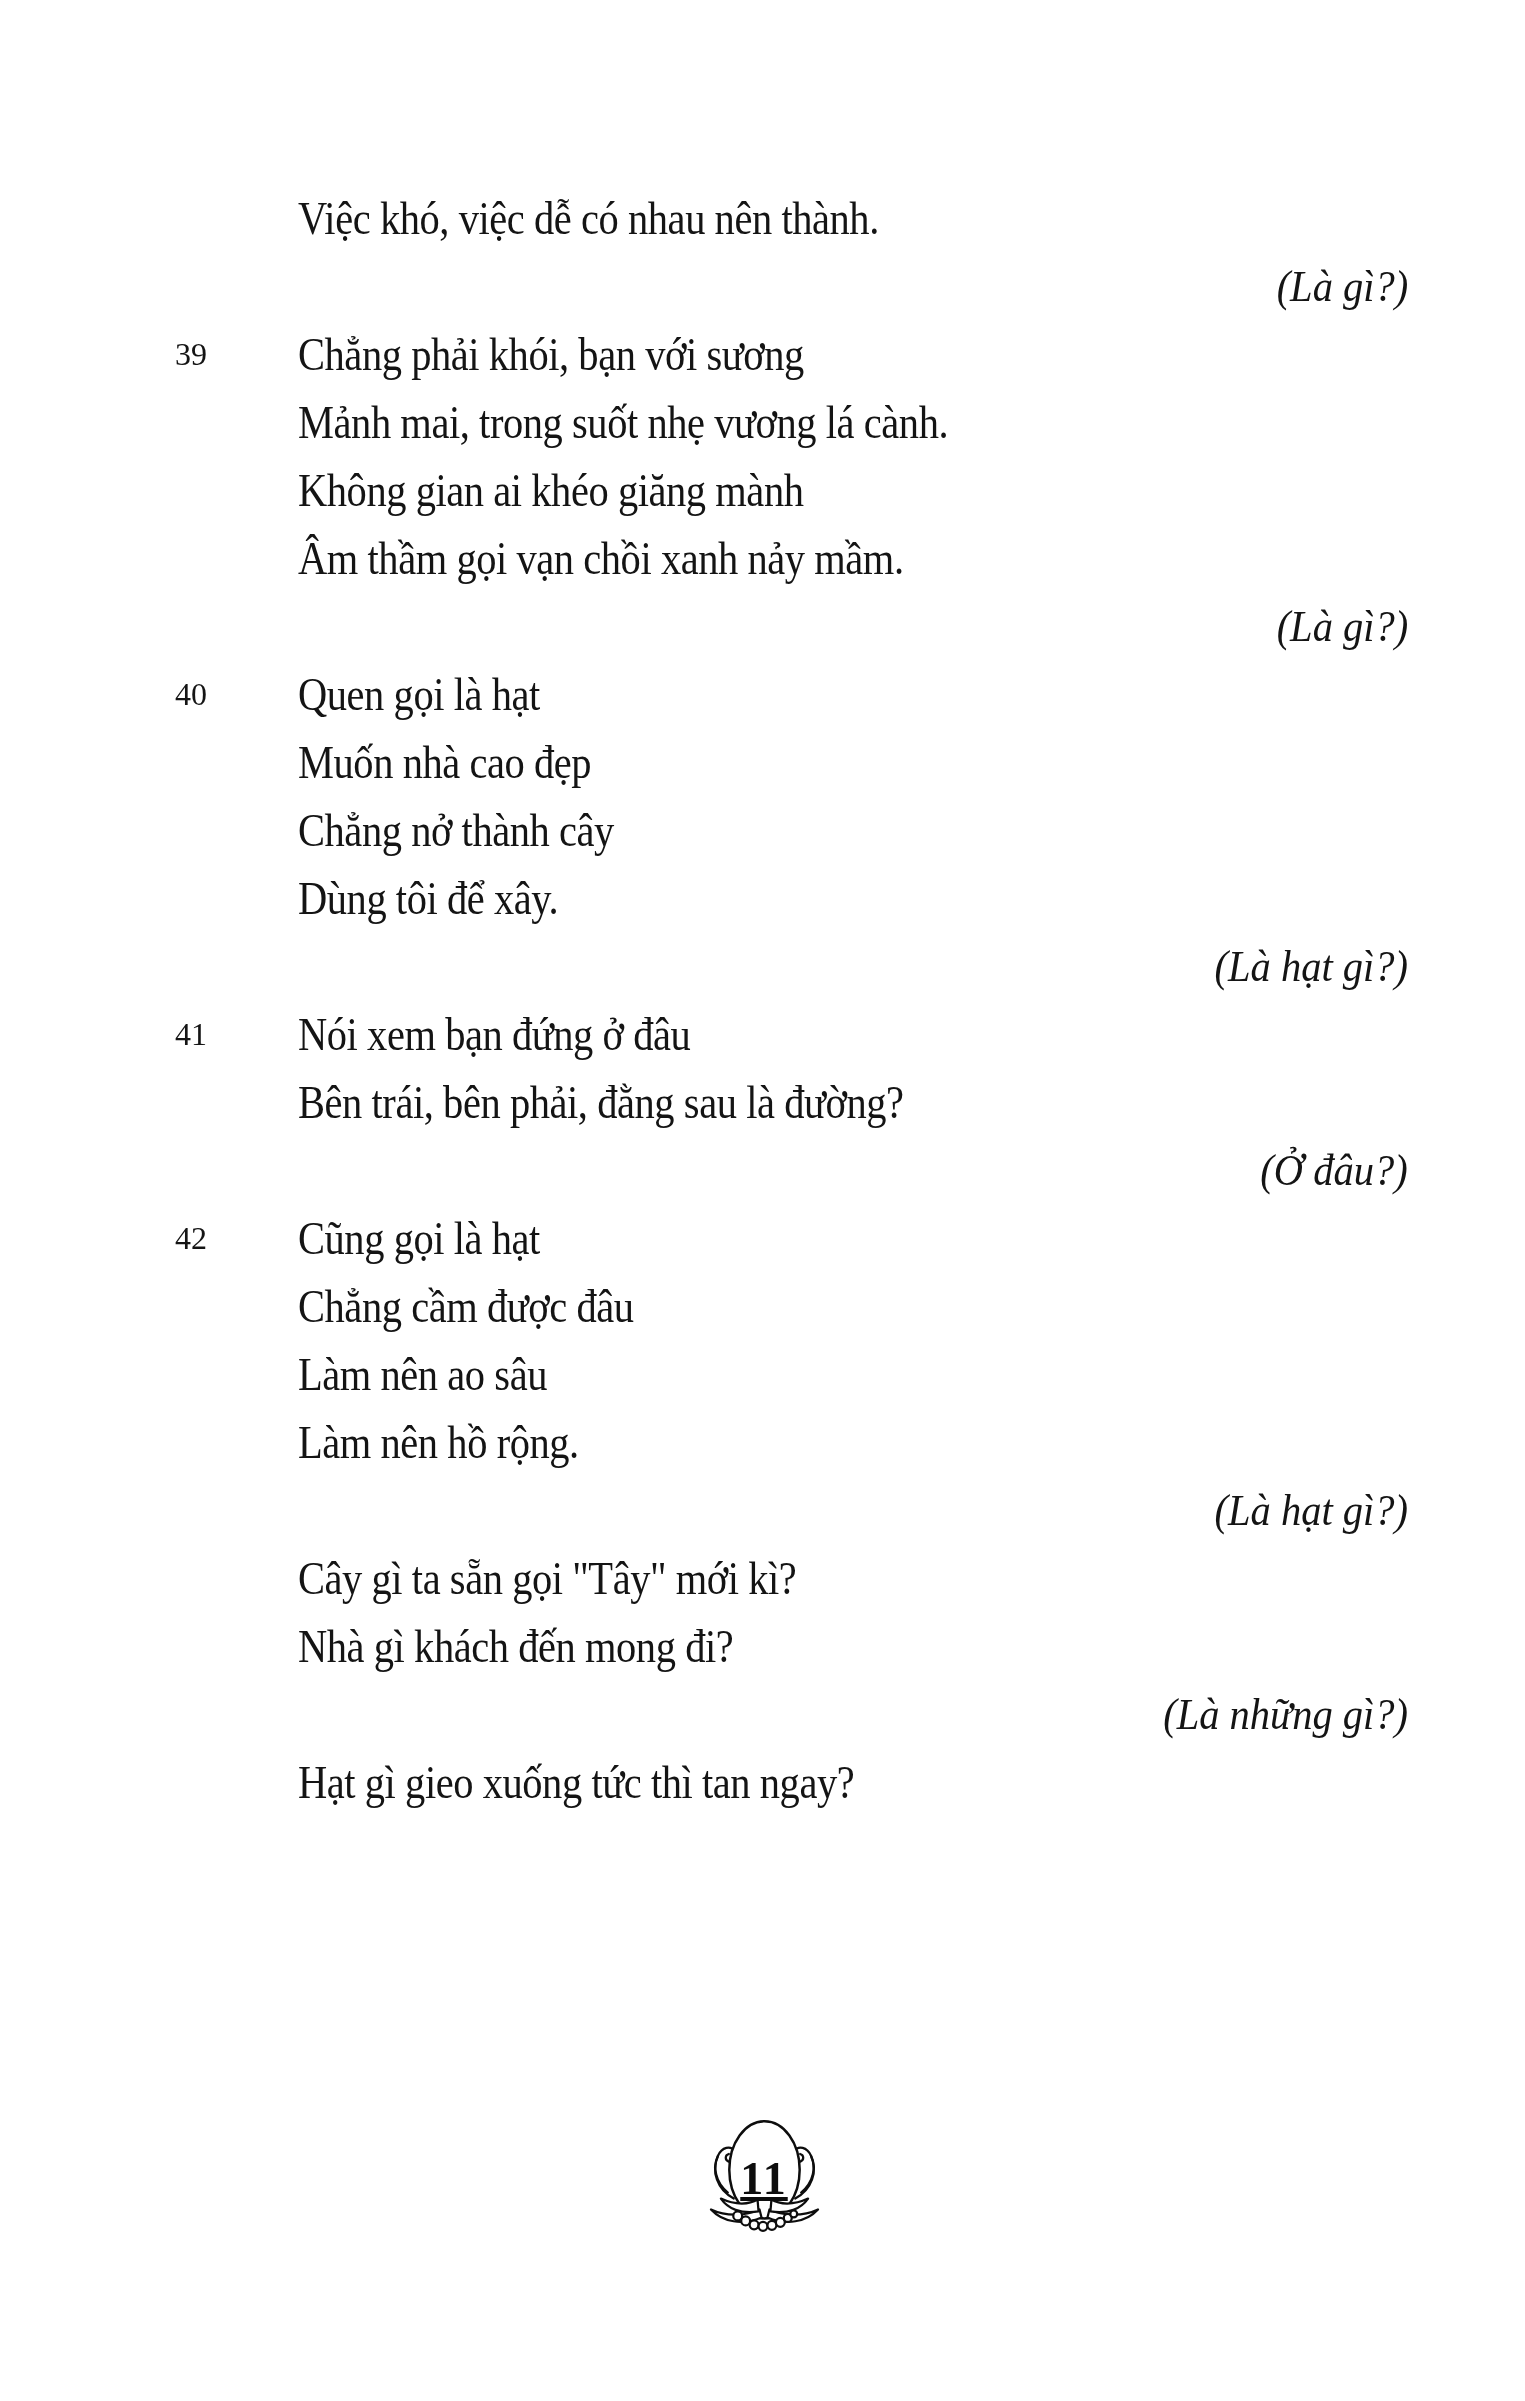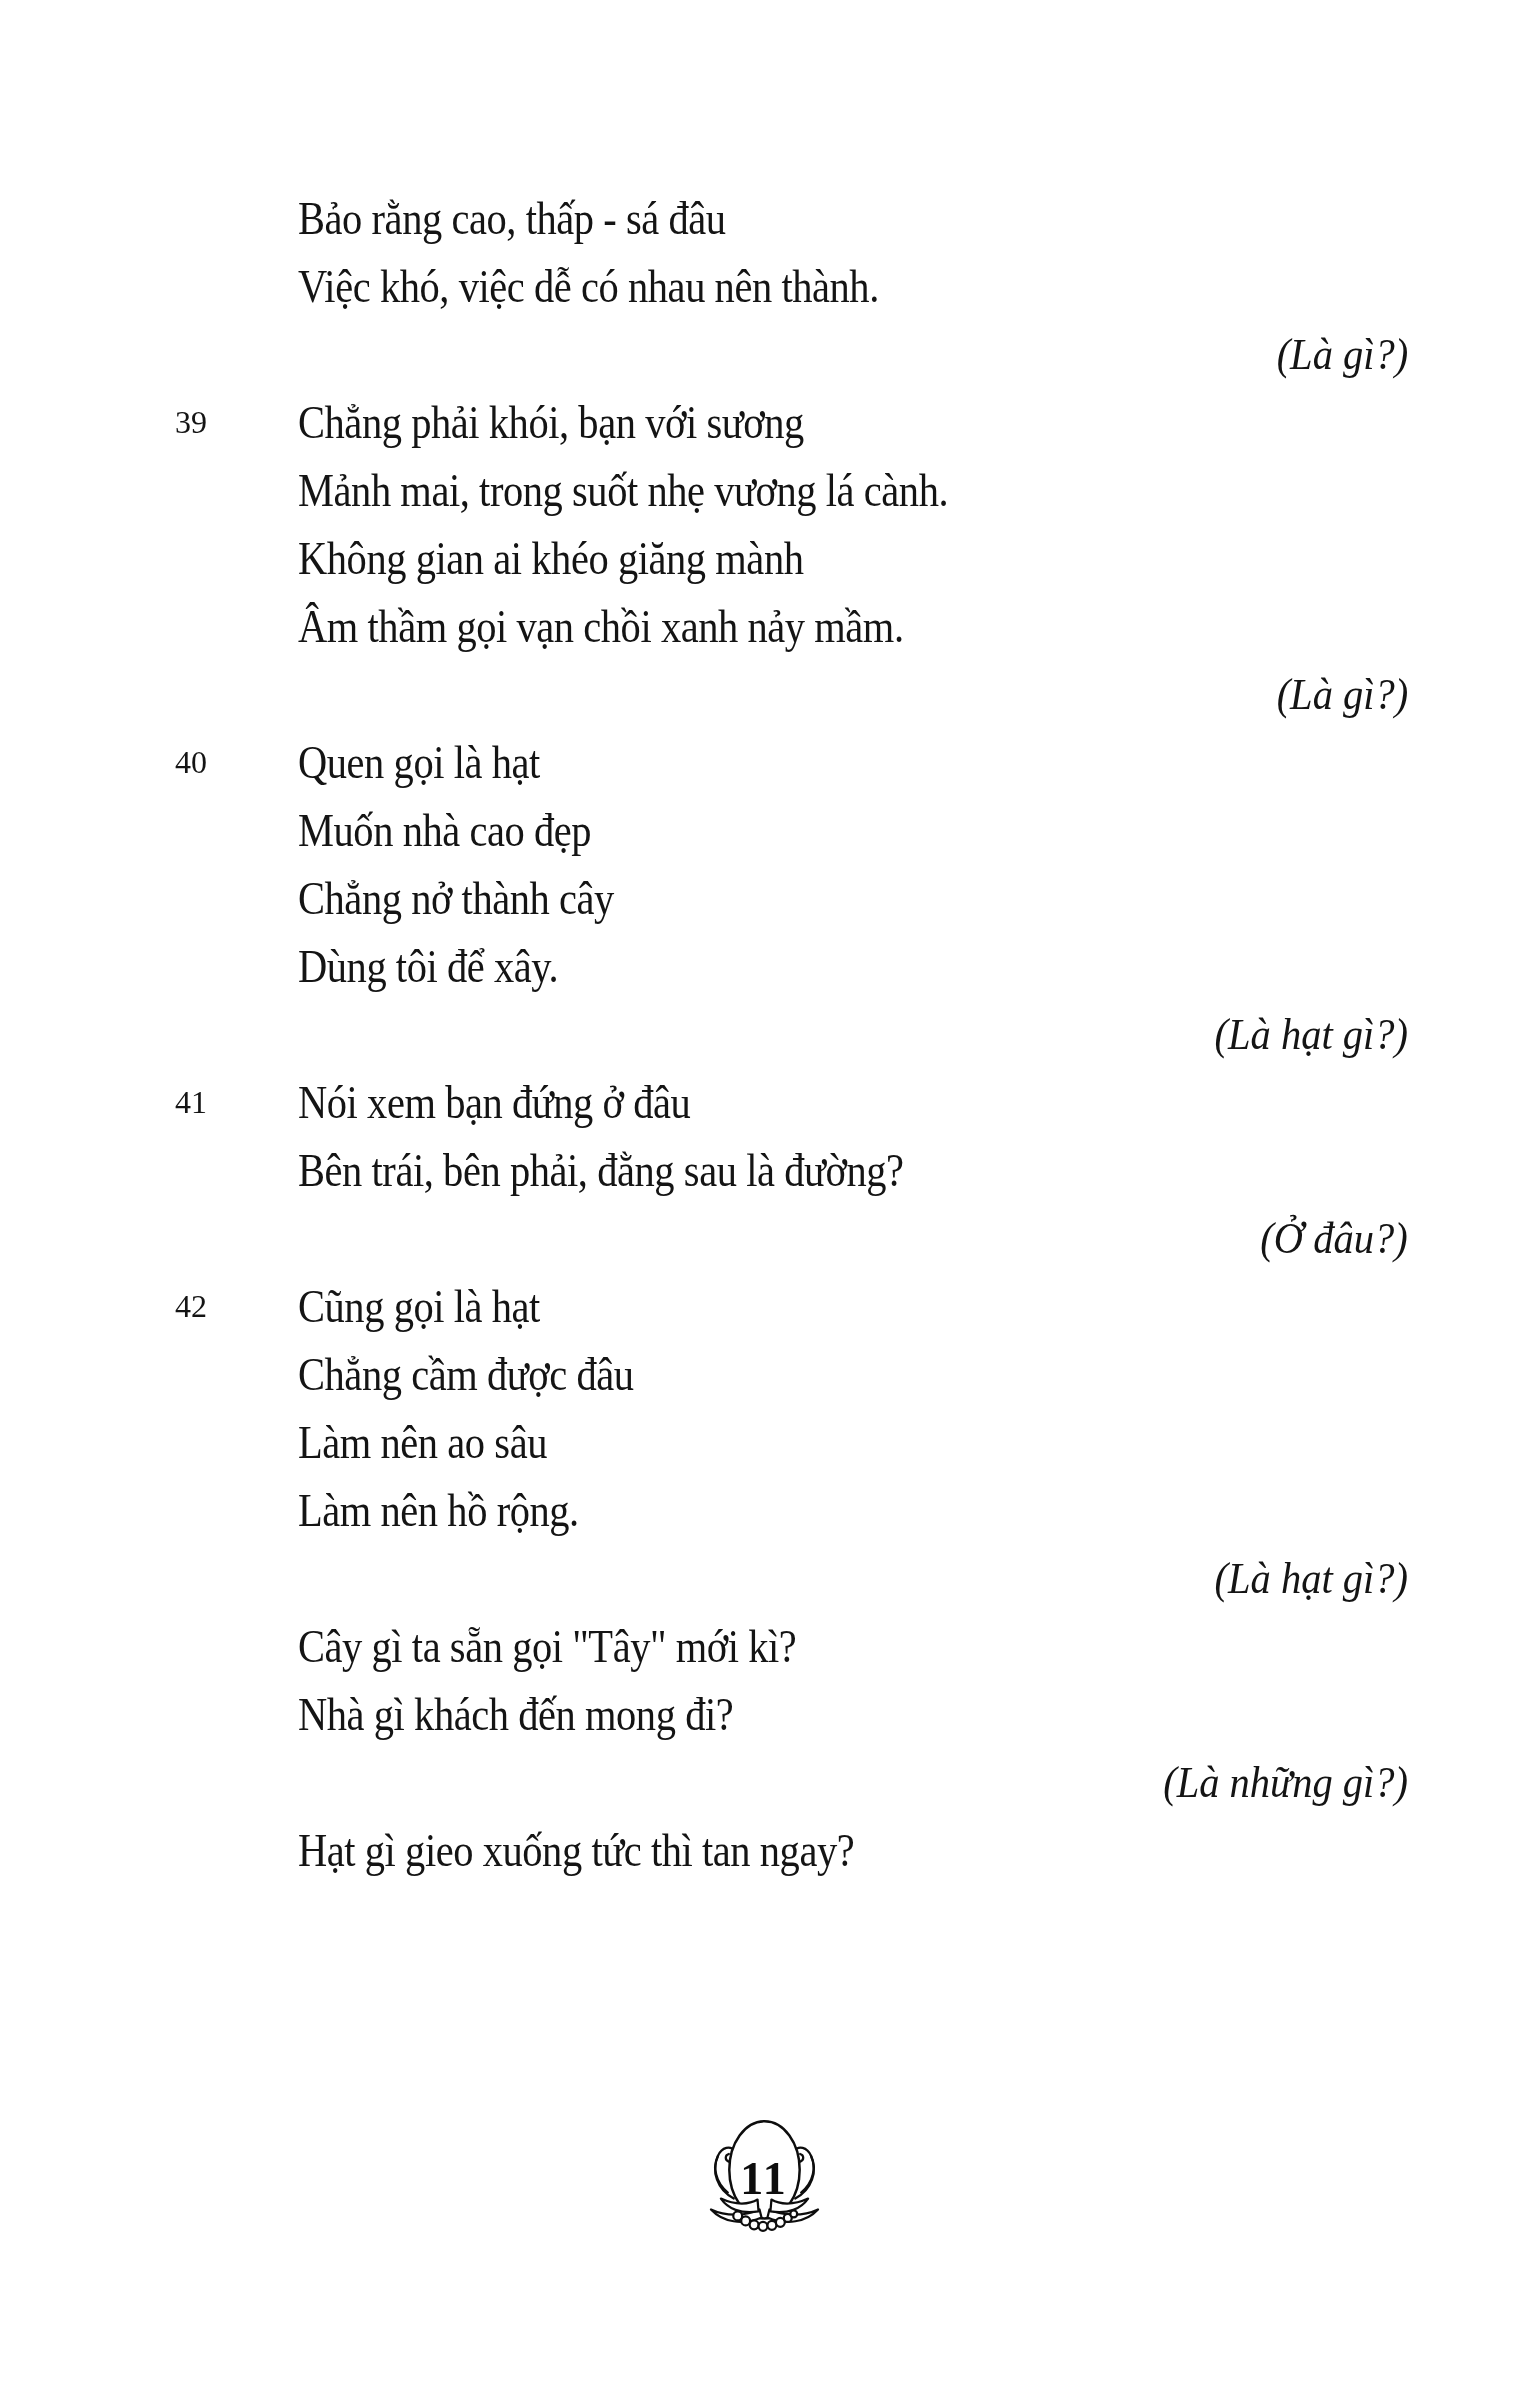--- a/index.html
+++ b/index.html
@@ -74,32 +74,30 @@
   .page-num {
     position: absolute;
     left: 0;
     top: 32px;
     width: 117px;
     text-align: center;
     font-size: 46px;
     font-weight: bold;
     letter-spacing: 2px;
     color: #0d0d0d;
+    text-decoration: underline;
   }
 </style>
 </head>
 <body>
 
 <div class="page">
   <main class="content">
 
     <section>
-      <div class="line verse">
-        <span class="vtext">Bảo rằng cao, thấp - sá đâu</span>
-      </div>
       <div class="line verse">
         <span class="vtext">Việc khó, việc dễ có nhau nên thành.</span>
       </div>
       <div class="line question">
         <span class="qtext">(Là gì?)</span>
       </div>
     </section>
 
     <section>
       <div class="line verse">

